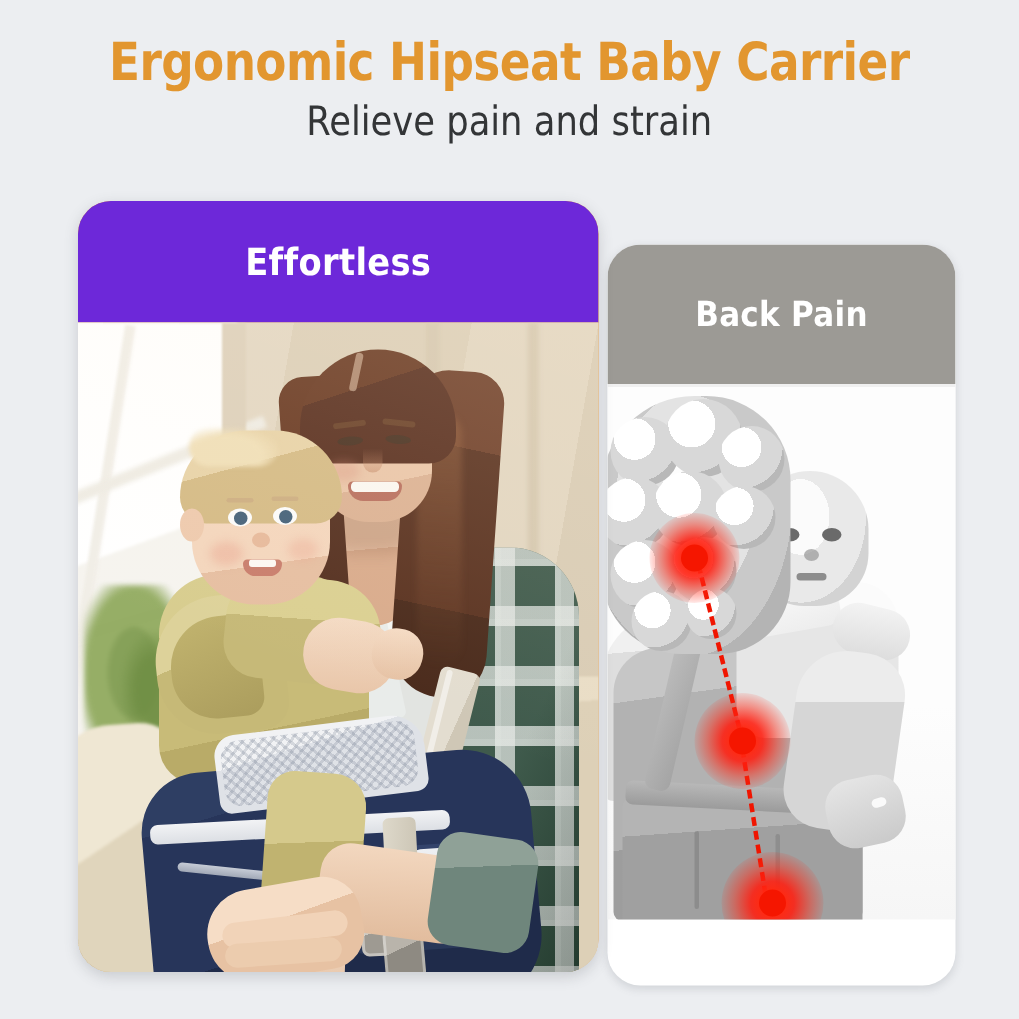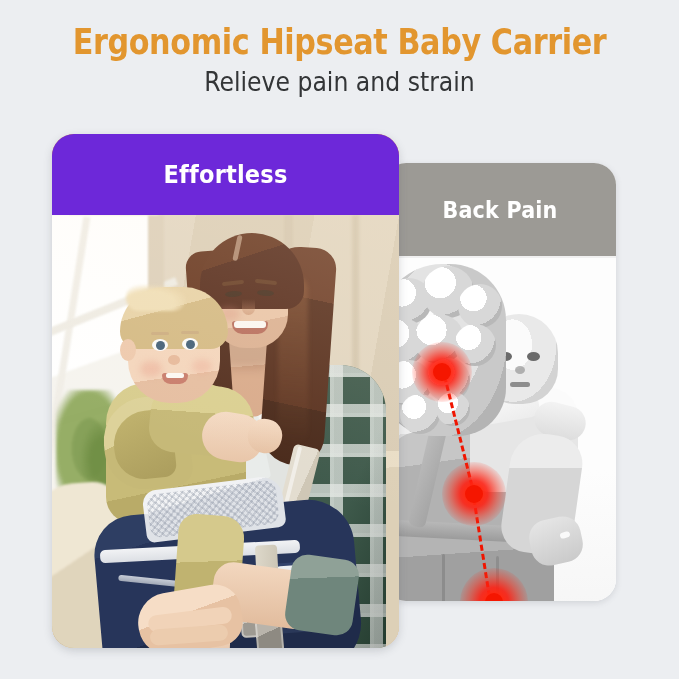--- a/index.html
+++ b/index.html
@@ -30,21 +30,21 @@
     font-weight:normal;
     color:#333537;
     font-family:"DejaVu Sans Condensed","Liberation Sans",sans-serif;
     transform:scaleX(0.97);
   }
 
   
   .card{position:absolute;overflow:hidden;}
 
   .card-right{
-    left:384px;top:163px;width:232px;height:438px;
+    left:405px;top:163px;width:232px;height:494px;
     border-radius:22px;
     background:#ffffff;
     box-shadow:0 2px 6px rgba(90,95,105,0.18);
     z-index:1;
   }
   .card-left{
     left:52px;top:134px;width:347px;height:514px;
     border-radius:22px;
     background:#e8952c;
     box-shadow:0 3px 9px rgba(80,85,95,0.22);

